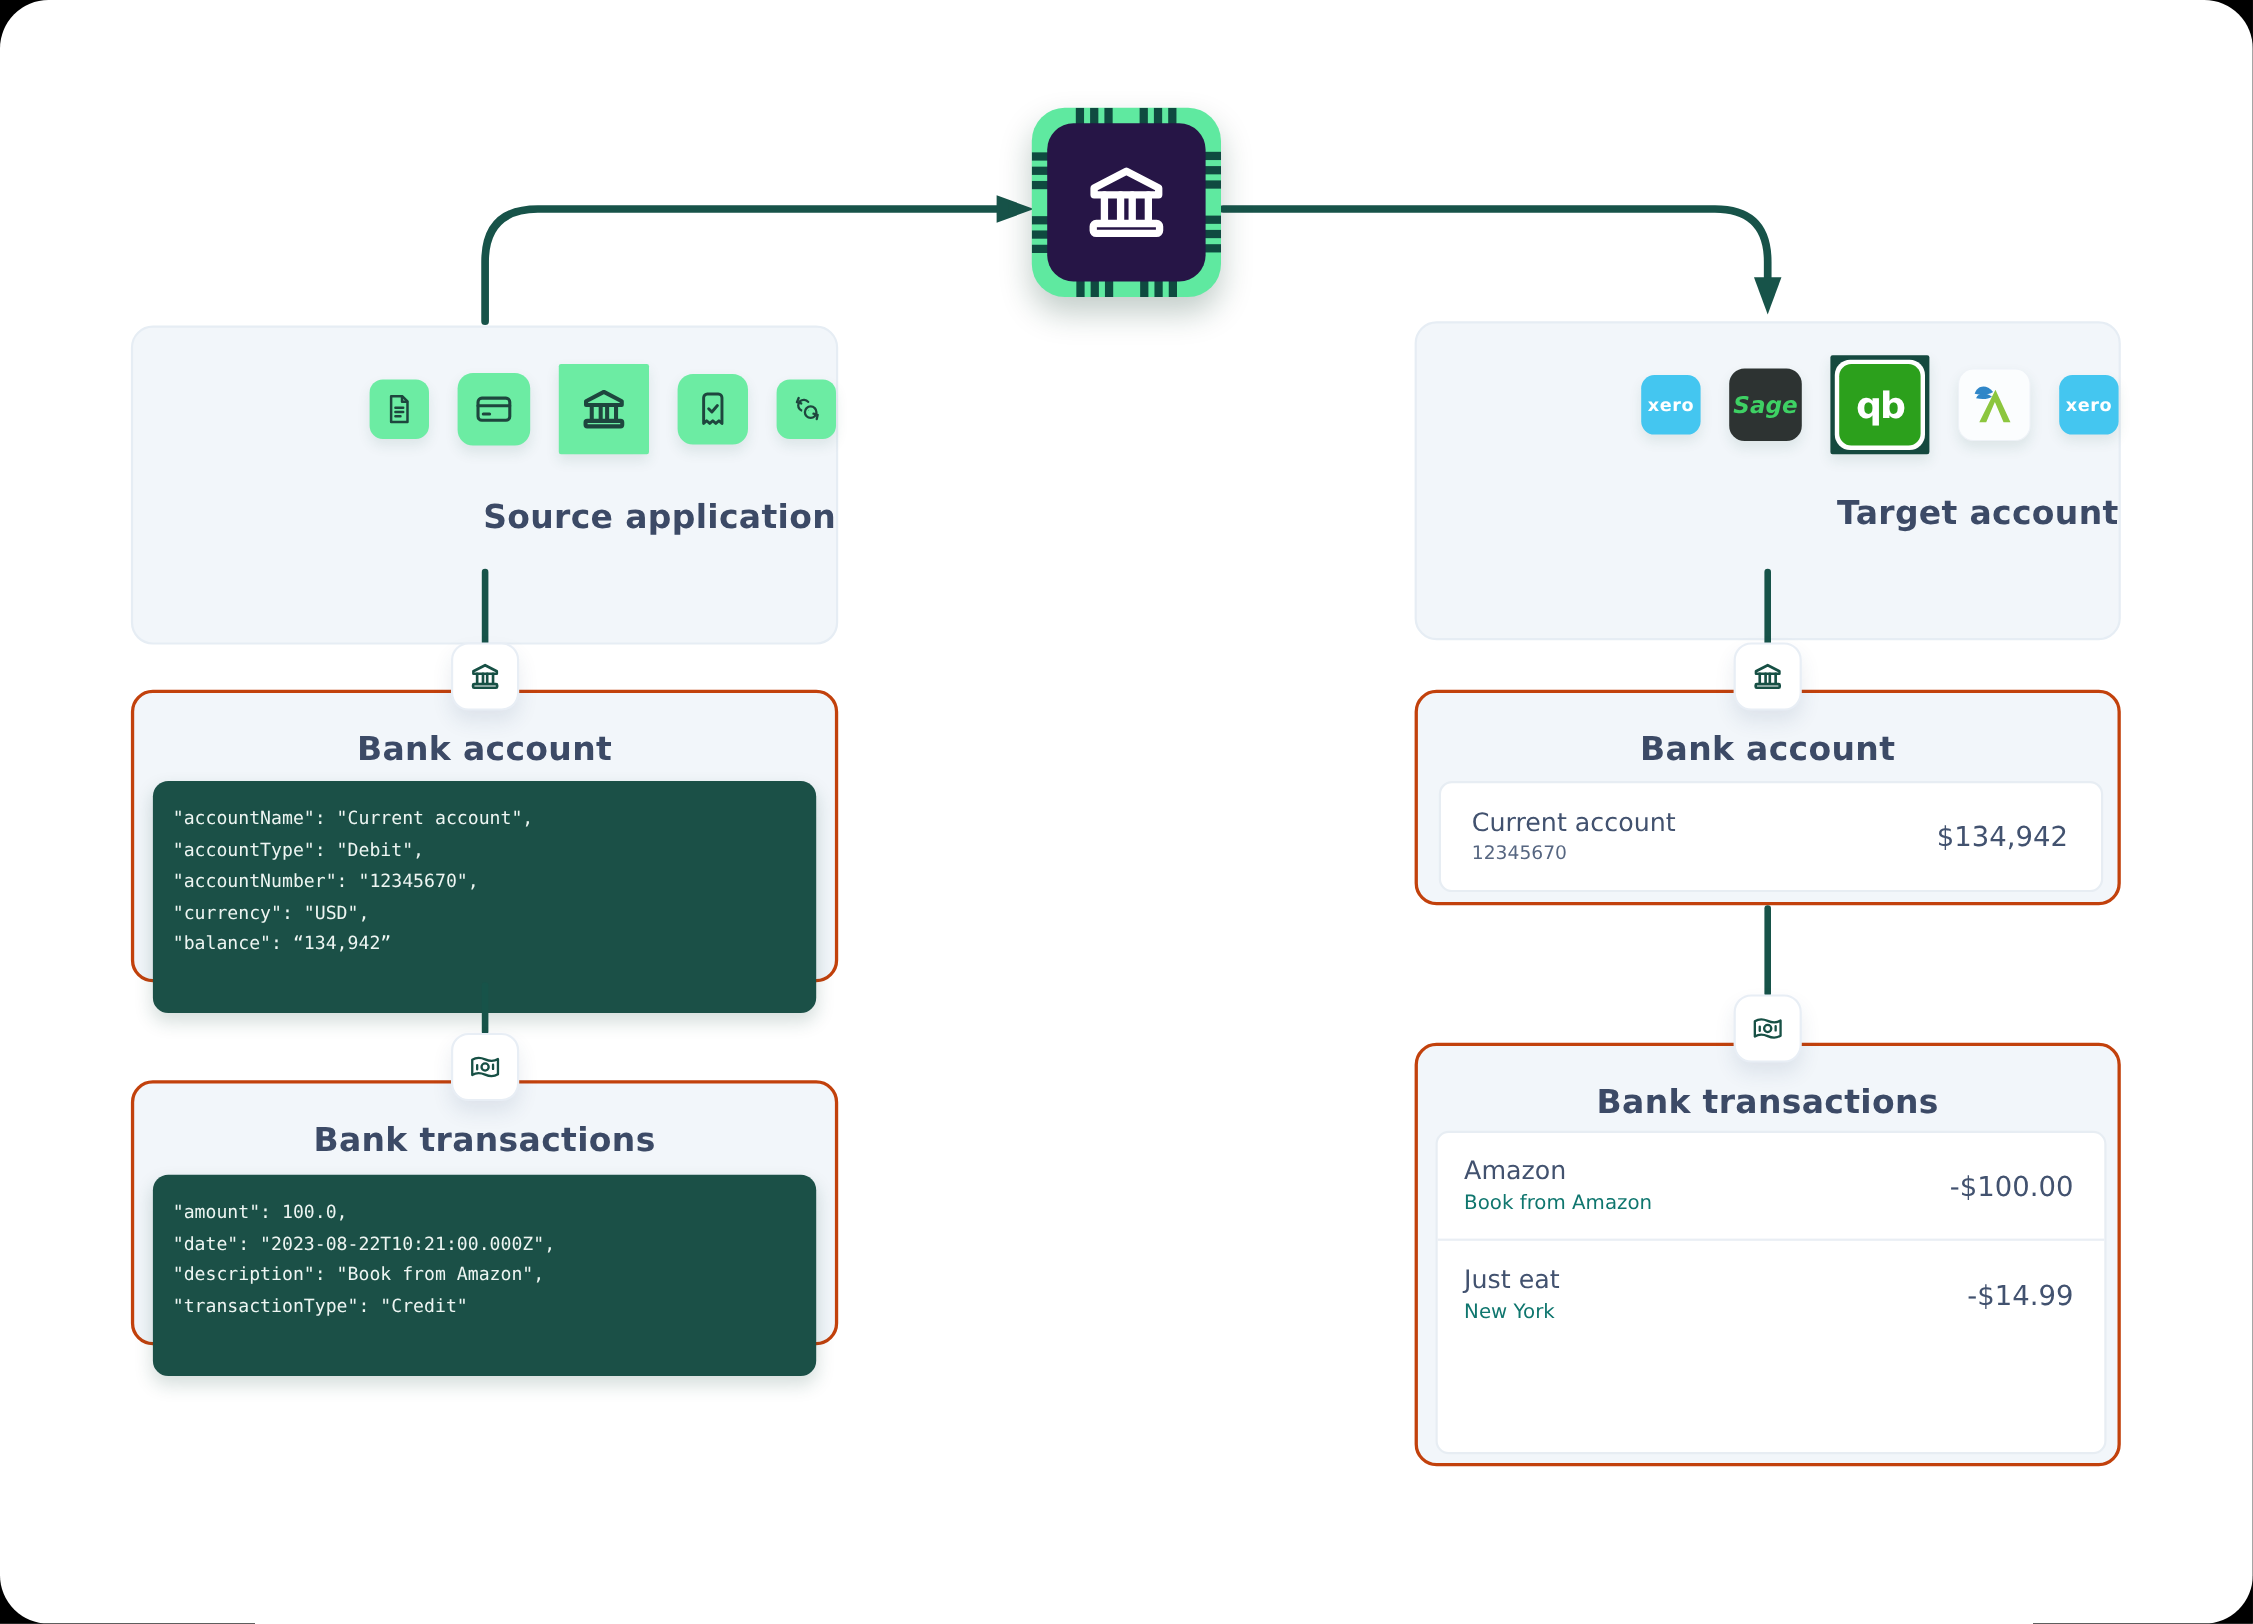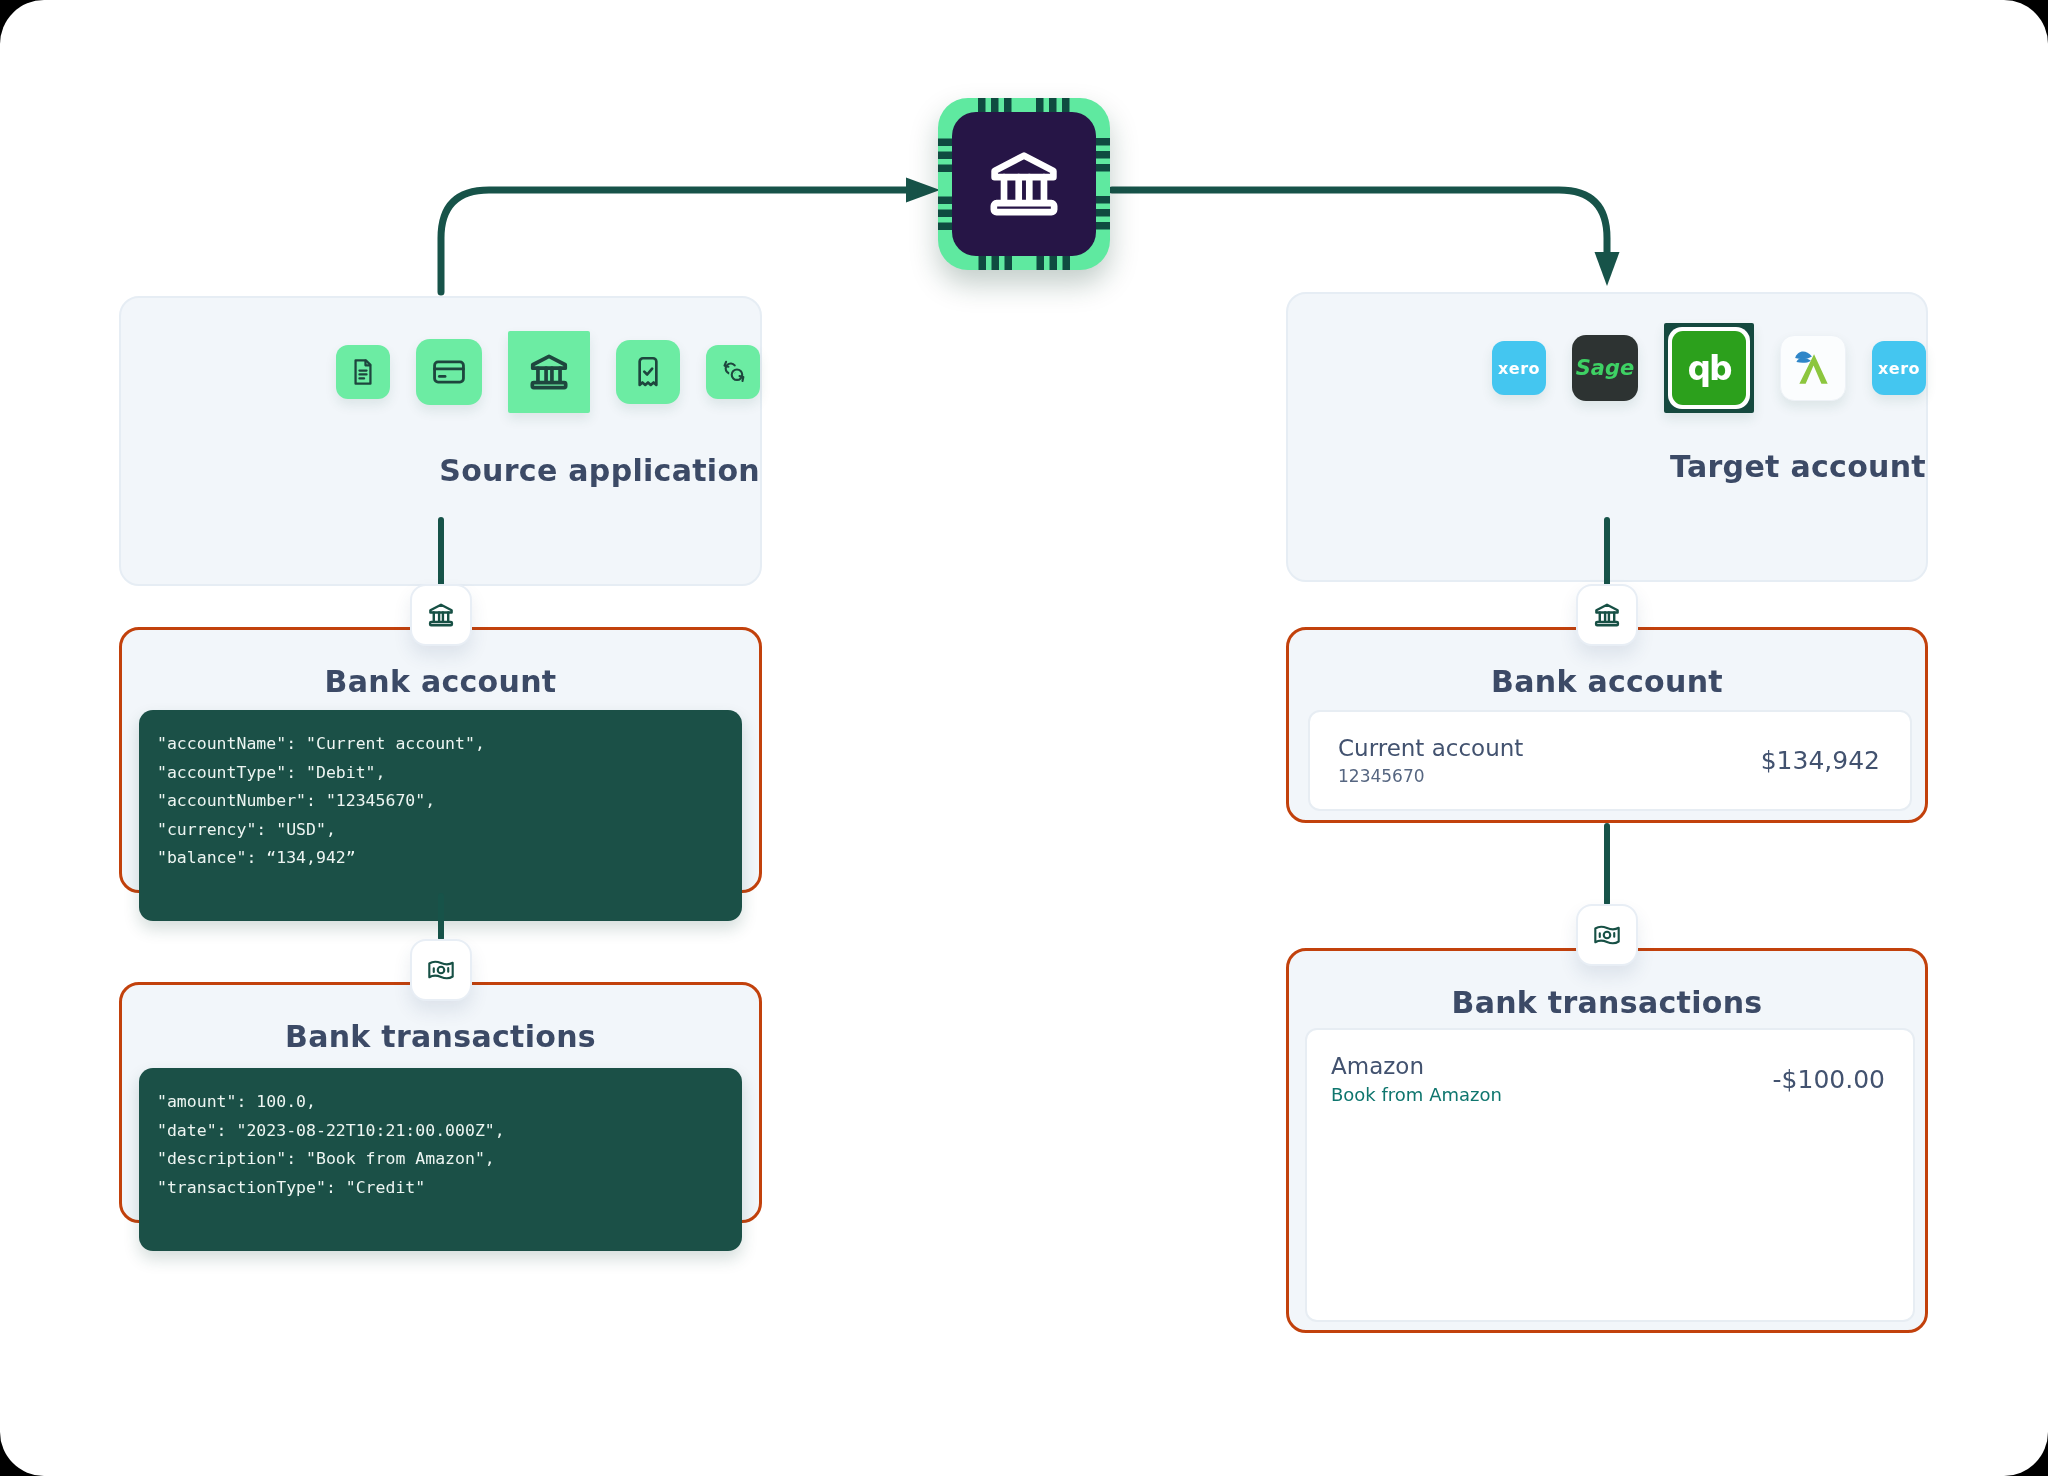--- a/index.html
+++ b/index.html
@@ -273,16 +273,23 @@
   <section class="card" style="left:1286px;top:948px;width:642px;height:385px;">
     <div class="panel-title">Bank transactions</div>
     <div class="whitebox" style="left:16px;top:77px;width:610px;height:294px;">
       <div class="tx-row">
         <div>
           <div class="tx-name">Amazon</div>
           <div class="tx-desc">Book from Amazon</div>
         </div>
         <div class="tx-amt">-$100.00</div>
       </div>
+      <div class="tx-row">
+        <div>
+          <div class="tx-name">Just eat</div>
+          <div class="tx-desc">New York</div>
+        </div>
+        <div class="tx-amt">-$14.99</div>
+      </div>
     </div>
   </section>
 
 </div>
 
 </body></html>

